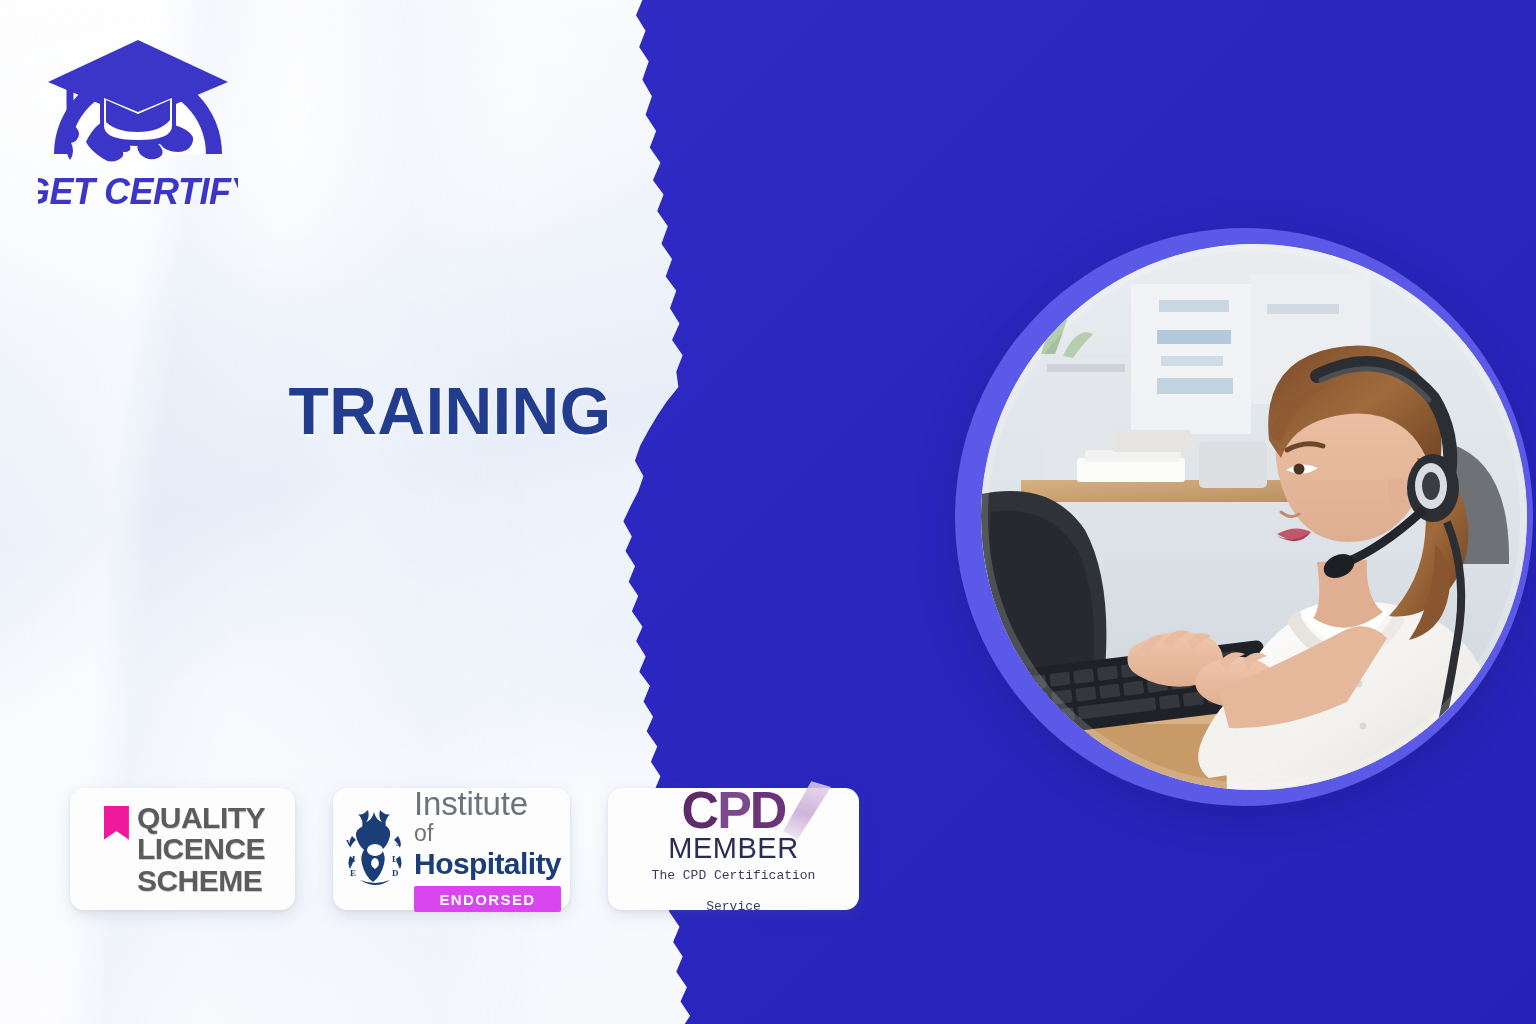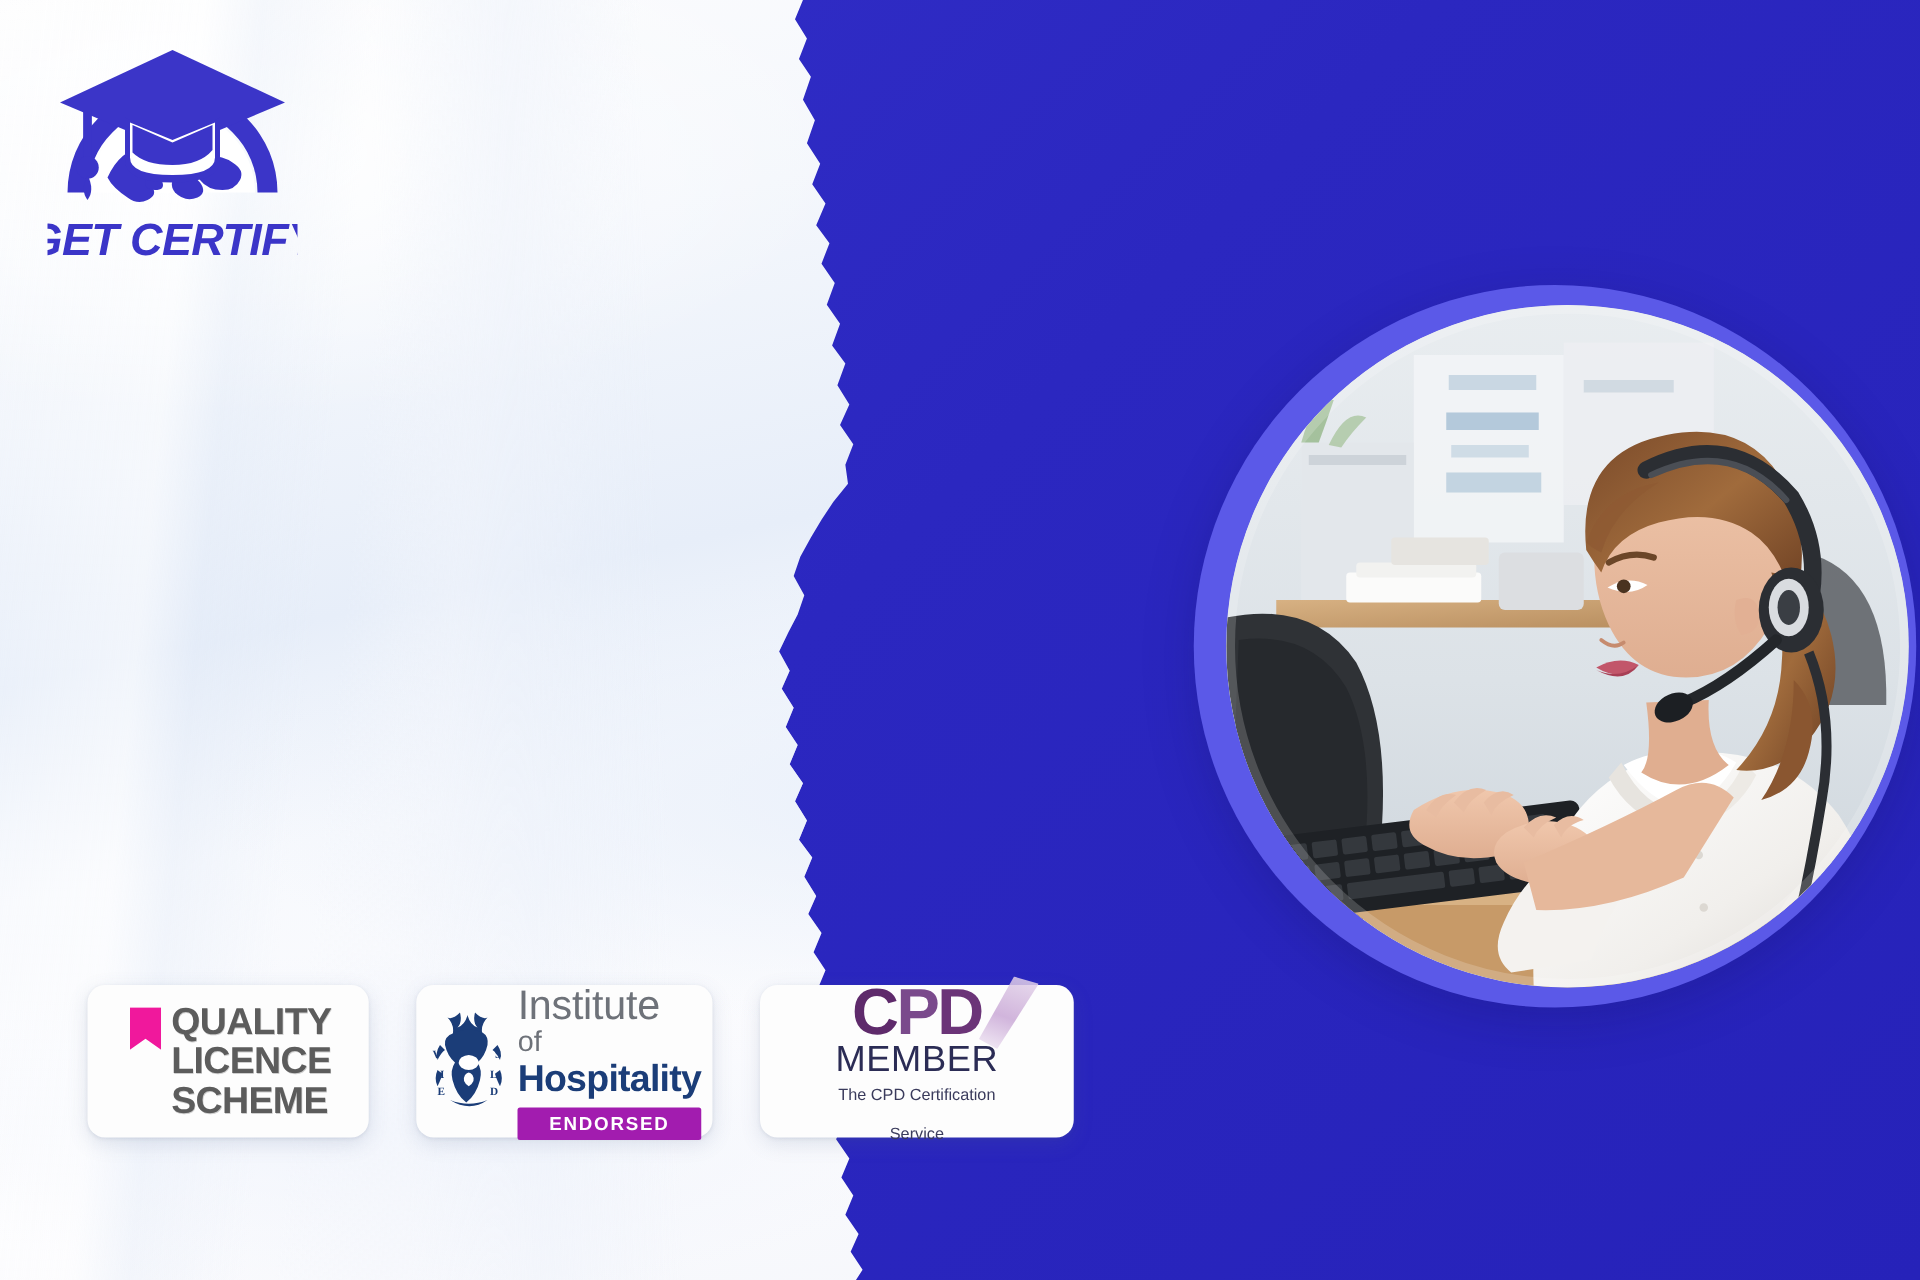--- a/index.html
+++ b/index.html
@@ -183,21 +183,21 @@
     font-family: "Liberation Sans", sans-serif;
     font-size: 23px; color: #6E7279;
   }
   .ioh-hosp {
     font-family: "Liberation Sans", sans-serif;
     font-weight: bold; font-size: 30px;
     color: #1B3D78; letter-spacing: -0.6px;
   }
   .ioh-endorsed {
     margin-top: 7px;
-    background: #a21caf;
+    background: #d946ef;
     color: #ffffff;
     text-align: center;
     font-family: "Liberation Sans", sans-serif;
     font-weight: bold;
     font-size: 15px;
     letter-spacing: 1.4px;
     padding: 5px 0 4px 0;
     border-radius: 2px;
   }
 
@@ -227,21 +227,21 @@
     position: relative;
     font-family: "Liberation Sans", sans-serif;
     font-size: 29px;
     color: #2B2C55;
     letter-spacing: 0.5px;
     line-height: 1.05;
     margin-top: -2px;
   }
   .cpd-sub {
     position: relative;
-    font-family: Liberation Sans, sans-serif;
+    font-family: Liberation Mono, monospace;
     font-size: 13px;
     color: #3A3B5C;
     line-height: 1.2;
     margin-top: 4px;
   }
 
   
   .photo-ring {
     position: absolute;
     left: 955px;
@@ -297,20 +297,21 @@
 
         <path d="M32 66 L32 108" stroke="#3B35C8" stroke-width="7" fill="none"></path>
         <circle cx="32" cy="112" r="9" fill="#3B35C8"></circle>
         <path d="M32 118 q-6 12 0 20 q6 -8 0 -20 Z" fill="#3B35C8"></path>
       </g>
       <text x="100" y="182" text-anchor="middle" font-family="Liberation Sans, sans-serif" font-size="36" font-weight="bold" font-style="italic" letter-spacing="-0.5" fill="#3B35C8">GET CERTIFY</text>
     </svg>
   </div>
 
   <div class="headline">
+    <span class="line">TRAINING</span>
   </div>
 
   <div class="badges">
 
     <div class="badge-card card-qls">
       <div class="qls-inner">
         <div class="qls-ribbon"></div>
         <div class="qls-text">
           <div>QUALITY</div>
           <div>LICENCE</div>

